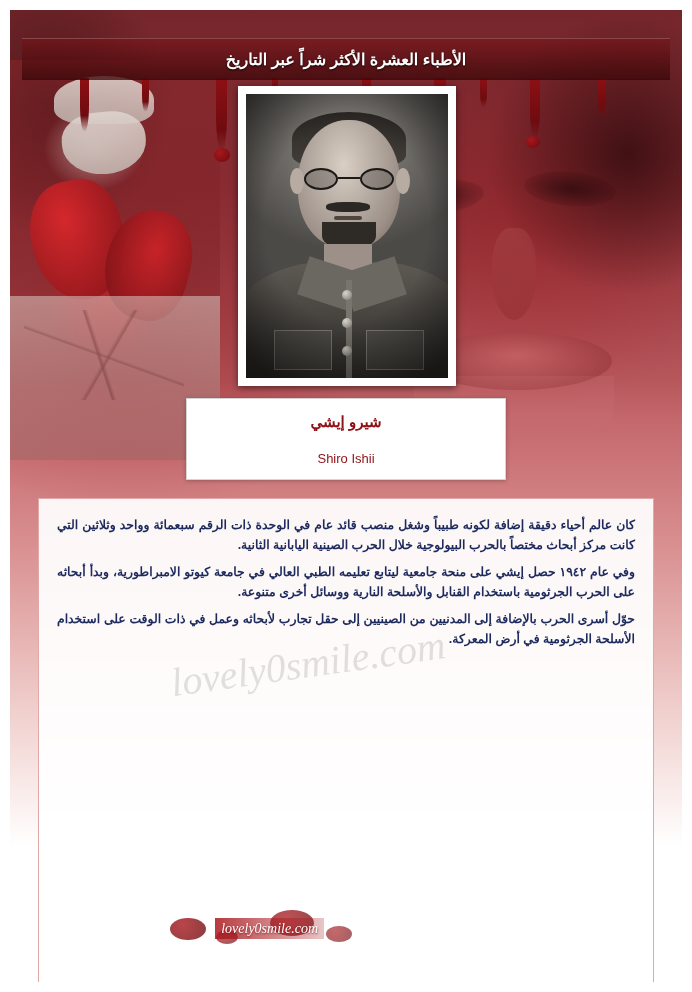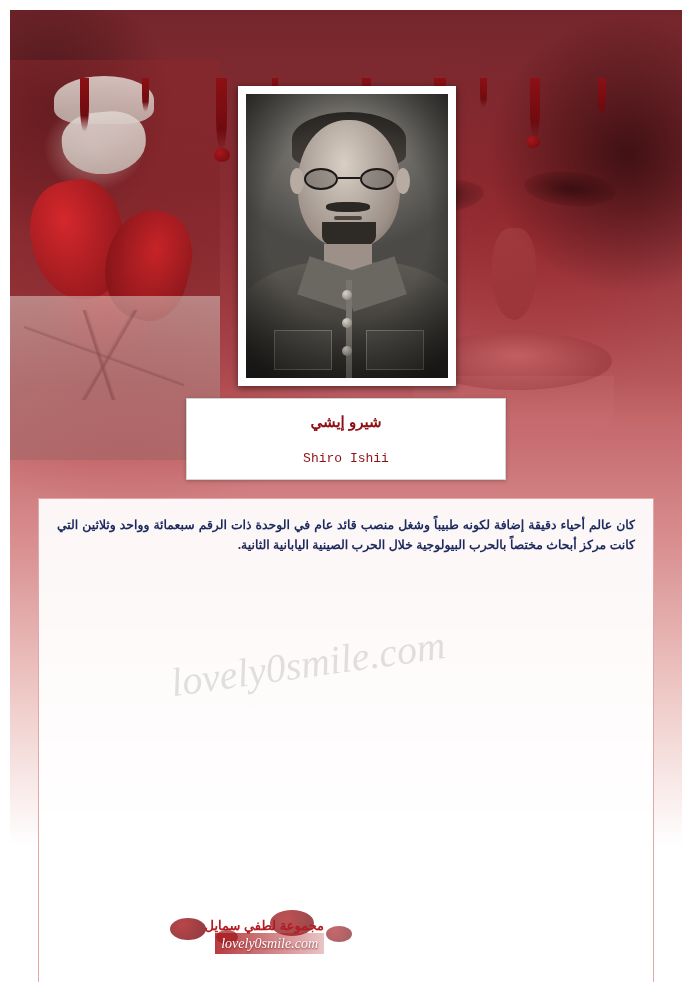--- a/index.html
+++ b/index.html
@@ -319,21 +319,21 @@
   }
   .name-ar {
     color: #8e1014;
     font-size: 15px;
     font-weight: bold;
     direction: rtl;
   }
   .name-en {
     color: #8e1014;
     font-size: 13px;
-    font-family: Liberation Mono, monospace;
+    font-family: Liberation Sans, sans-serif;
   }
 
   
   .text-card {
     position: absolute;
     left: 38px; top: 498px;
     width: 616px; height: 504px;
     background: rgba(255,255,255,0.93);
     border: 1px solid #e2a8a8;
     padding: 16px 18px 12px 18px;
@@ -434,20 +434,23 @@
     <div class="drip" style="left:352px; width:9px;  height:44px;"></div>
     <div class="drip" style="left:424px; width:12px; height:86px;"></div>
     <div class="drip" style="left:470px; width:7px;  height:30px;"></div>
     <div class="drip" style="left:520px; width:10px; height:62px;"></div>
     <div class="drip" style="left:588px; width:8px;  height:40px;"></div>
     <div class="blob" style="left:204px; top:70px;  width:16px; height:14px;"></div>
     <div class="blob" style="left:420px; top:82px;  width:18px; height:16px;"></div>
     <div class="blob" style="left:516px; top:58px;  width:14px; height:12px;"></div>
   </div>
 
+  <div class="title-bar">
+    <div class="title-text">الأطباء العشرة الأكثر شراً عبر التاريخ</div>
+  </div>
 
   <div class="portrait-frame">
     <div class="portrait">
       <div class="backdrop"></div>
       <div class="uniform"></div>
       <div class="hair"></div>
       <div class="head"></div>
       <div class="ear-l"></div>
       <div class="ear-r"></div>
       <div class="glasses">
@@ -471,32 +474,33 @@
     </div>
   </div>
 
   <div class="name-plate">
     <div class="name-ar">شيرو إيشي</div>
     <div class="name-en">Shiro Ishii</div>
   </div>
 
   <div class="text-card">
     <p class="para">كان عالم أحياء دقيقة إضافة لكونه طبيباً وشغل منصب قائد عام في الوحدة ذات الرقم سبعمائة وواحد وثلاثين التي كانت مركز أبحاث مختصاً بالحرب البيولوجية خلال الحرب الصينية اليابانية الثانية.</p>
+    <p class="para">وفي عام ١٩٤٢ حصل إيشي على منحة جامعية ليتابع تعليمه الطبي العالي في جامعة كيوتو الامبراطورية، وبدأ أبحاثه على الحرب الجرثومية باستخدام القنابل والأسلحة النارية ووسائل أخرى متنوعة.</p>
+    <p class="para">حوّل أسرى الحرب بالإضافة إلى المدنيين من الصينيين إلى حقل تجارب لأبحاثه وعمل في ذات الوقت على استخدام الأسلحة الجرثومية في أرض المعركة.</p>
   </div>
 
   <div class="watermark">lovely0smile.com</div>
 
   <div class="footer-blobs">
     <div class="blob" style="left:20px;  top:18px; width:36px; height:22px; opacity:.8;"></div>
     <div class="blob" style="left:66px;  top:30px; width:22px; height:14px; opacity:.7;"></div>
     <div class="blob" style="left:120px; top:10px; width:44px; height:26px; opacity:.75;"></div>
     <div class="blob" style="left:176px; top:26px; width:26px; height:16px; opacity:.65;"></div>
   </div>
 
   <div class="footer">
-    <div class="footer-ar">مجموعة لطفي سمايل</div>
     <div class="footer-en-wrap">
       <span class="footer-en">lovely0smile.com</span>
     </div>
   </div>
 
   <div class="page-border"></div>
 </div>
 
 </body></html>

